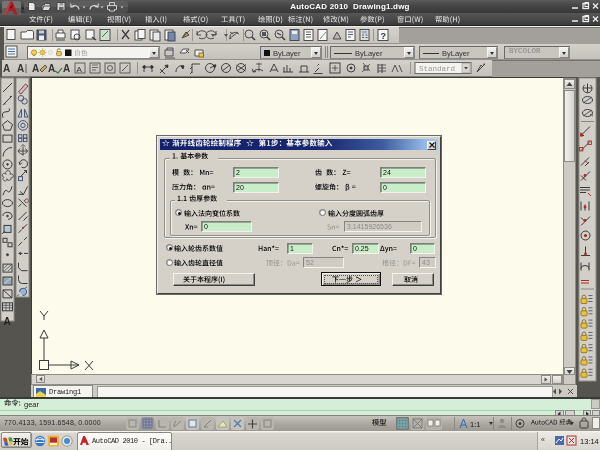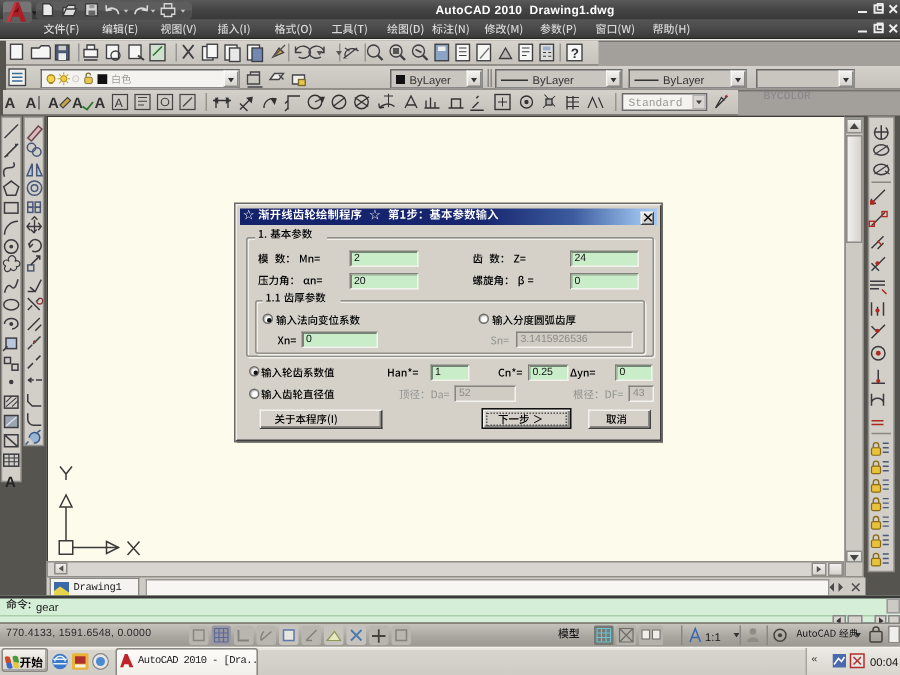--- a/index.html
+++ b/index.html
@@ -189,21 +189,21 @@
 <div class="da"></div>
 </div>
 
 <div class="abs combo" style="left:419px;top:45.5px;width:79px;height:13px;z-index:7;background:#c9c5bf;color:#333">
 <div style="position:absolute;left:3px;top:6px;width:16px;border-top:1px solid #333"></div>
 <div style="position:absolute;left:22px;top:2.5px;font-size:7.5px">ByLayer</div>
 <div class="da"></div>
 </div>
 
 <div class="abs combo" style="left:504px;top:45.5px;width:66px;height:13px;z-index:7;background:#c9c5bf;color:#86848a">
-<div style="position:absolute;left:4px;top:14px;font-size:7.5px;font-family:'Liberation Mono',monospace">BYCOLOR</div>
+<div style="position:absolute;left:4px;top:0;font-size:7.5px;font-family:'Liberation Mono',monospace">BYCOLOR</div>
 <div class="da"></div>
 </div>
 
 <div class="abs" id="tb3"></div>
 <svg class="abs" style="left:0;top:60px;z-index:6" width="600" height="17" viewBox="0 0 600 17">
 <rect x="0" y="0" width="2" height="17" fill="#56544f"></rect>
 <g fill="#333" font-family="Liberation Sans" font-size="10" font-weight="bold">
 <text x="3" y="12">A</text>
       <text x="17" y="12">A</text>
       <text x="32" y="12">A</text>
@@ -637,21 +637,21 @@
 <div style="position:absolute;left:14px;top:4px;font-size:7px;color:#222;font-family:'Liberation Mono',monospace;letter-spacing:-.4px;white-space:nowrap">AutoCAD 2010 - [Dra..</div>
 </div>
 <div class="abs" style="left:537px;top:432px;width:63px;height:18px;background:linear-gradient(#eceae4,#d8d5ce);border-left:1px solid #a8a6a0;z-index:6">
 <div style="position:absolute;left:3px;top:4px;font-size:7px;color:#333">«</div>
 <svg width="22" height="11" viewBox="0 0 22 11" style="position:absolute;left:17px;top:3px">
 <rect x="0" y="1" width="9" height="9" fill="#4a6ab0"></rect>
       <path d="M1 8 l3 -4 l2 2 l2 -3" stroke="#fff" fill="none" stroke-width="1"></path>
 <rect x="12" y="1" width="9" height="9" fill="#e8e6e2" stroke="#b03030" stroke-width="1"></rect>
       <path d="M14 3 l5 5 m0 -5 l-5 5" stroke="#b03030" stroke-width="1"></path>
 </svg>
-<div style="position:absolute;left:42px;top:5px;font-size:7.5px;color:#111;font-family:'Liberation Sans'">00:04</div>
+<div style="position:absolute;left:42px;top:5px;font-size:7.5px;color:#111;font-family:'Liberation Sans'">13:14</div>
 </div>
 
 <div class="abs" id="dlg">
 <div id="dlgtitle"></div>
 <div style="position:absolute;right:4px;top:3.5px;width:9px;height:9px;background:linear-gradient(#efede8,#d0cdc6);border:1px solid #404040;border-top-color:#f4f2ee;border-left-color:#f4f2ee"></div>
 <svg style="position:absolute;right:4.5px;top:4px" width="8" height="8" viewBox="0 0 8 8">
       <path d="M1.5 1.5 l5 5 m0 -5 l-5 5" stroke="#111" stroke-width="1.1"></path>
     </svg>
 
 <div class="gbox" style="left:6px;top:21px;width:272px;height:80px"></div>

